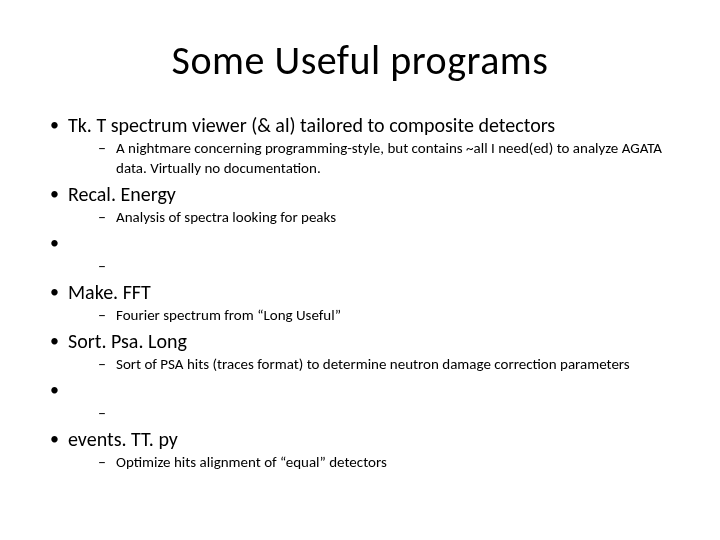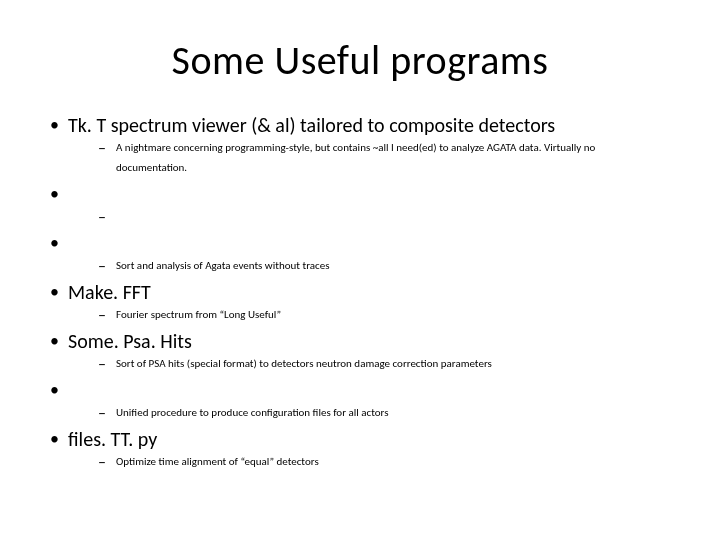--- a/index.html
+++ b/index.html
@@ -62,21 +62,21 @@
     margin: 0 0 1px 0;
   }
   .bullet2 {
     flex: 0 0 auto;
     width: 18px;
     font-size: 16px;
     line-height: 20px;
     color: #000;
   }
   .l2-text {
-    font-size: 11px;
+    font-size: 15px;
     line-height: 20px;
     font-weight: 400;
     padding-right: 24px;
   }
 </style>
 </head>
 <body>
 
 <div class="slide">
   <div class="title">Some Useful programs</div>
@@ -92,85 +92,85 @@
         <li>
           <span class="bullet2">–</span>
           <span class="l2-text">A nightmare concerning  programming-style, but contains ~all I need(ed) to analyze AGATA data. Virtually no documentation.</span>
         </li>
       </ul>
     </li>
 
     <li>
       <div class="l1-row">
         <span class="bullet1">•</span>
+        <span class="l1-text">Recal. Energy</span>
       </div>
       <ul class="level2">
         <li>
           <span class="bullet2">–</span>
+          <span class="l2-text">Analysis of spectra looking for peaks</span>
         </li>
       </ul>
     </li>
 
     <li>
       <div class="l1-row">
         <span class="bullet1">•</span>
       </div>
       <ul class="level2">
         <li>
           <span class="bullet2">–</span>
-          <span class="l2-text">Sort and analysis of Agata events without traces</span>
         </li>
       </ul>
     </li>
 
     <li>
       <div class="l1-row">
         <span class="bullet1">•</span>
         <span class="l1-text">Make. FFT</span>
       </div>
       <ul class="level2">
         <li>
           <span class="bullet2">–</span>
           <span class="l2-text">Fourier spectrum  from “Long Useful”</span>
         </li>
       </ul>
     </li>
 
     <li>
       <div class="l1-row">
         <span class="bullet1">•</span>
-        <span class="l1-text">Some. Psa. Hits</span>
+        <span class="l1-text">Sort. Psa. Long</span>
       </div>
       <ul class="level2">
         <li>
           <span class="bullet2">–</span>
-          <span class="l2-text">Sort of PSA hits (special format) to detectors neutron damage correction parameters</span>
+          <span class="l2-text">Sort of PSA hits (traces format) to determine neutron damage correction parameters</span>
         </li>
       </ul>
     </li>
 
     <li>
       <div class="l1-row">
         <span class="bullet1">•</span>
       </div>
       <ul class="level2">
         <li>
           <span class="bullet2">–</span>
-          <span class="l2-text">Unified procedure to produce configuration files for all actors</span>
         </li>
       </ul>
     </li>
 
     <li>
       <div class="l1-row">
         <span class="bullet1">•</span>
-        <span class="l1-text">files. TT. py</span>
+        <span class="l1-text">events. TT. py</span>
       </div>
       <ul class="level2">
         <li>
           <span class="bullet2">–</span>
-          <span class="l2-text">Optimize time alignment of “equal” detectors</span>
+          <span class="l2-text">Optimize hits alignment of “equal” detectors</span>
         </li>
       </ul>
     </li>
 
   </ul>
 </div>
 
 </body></html>

